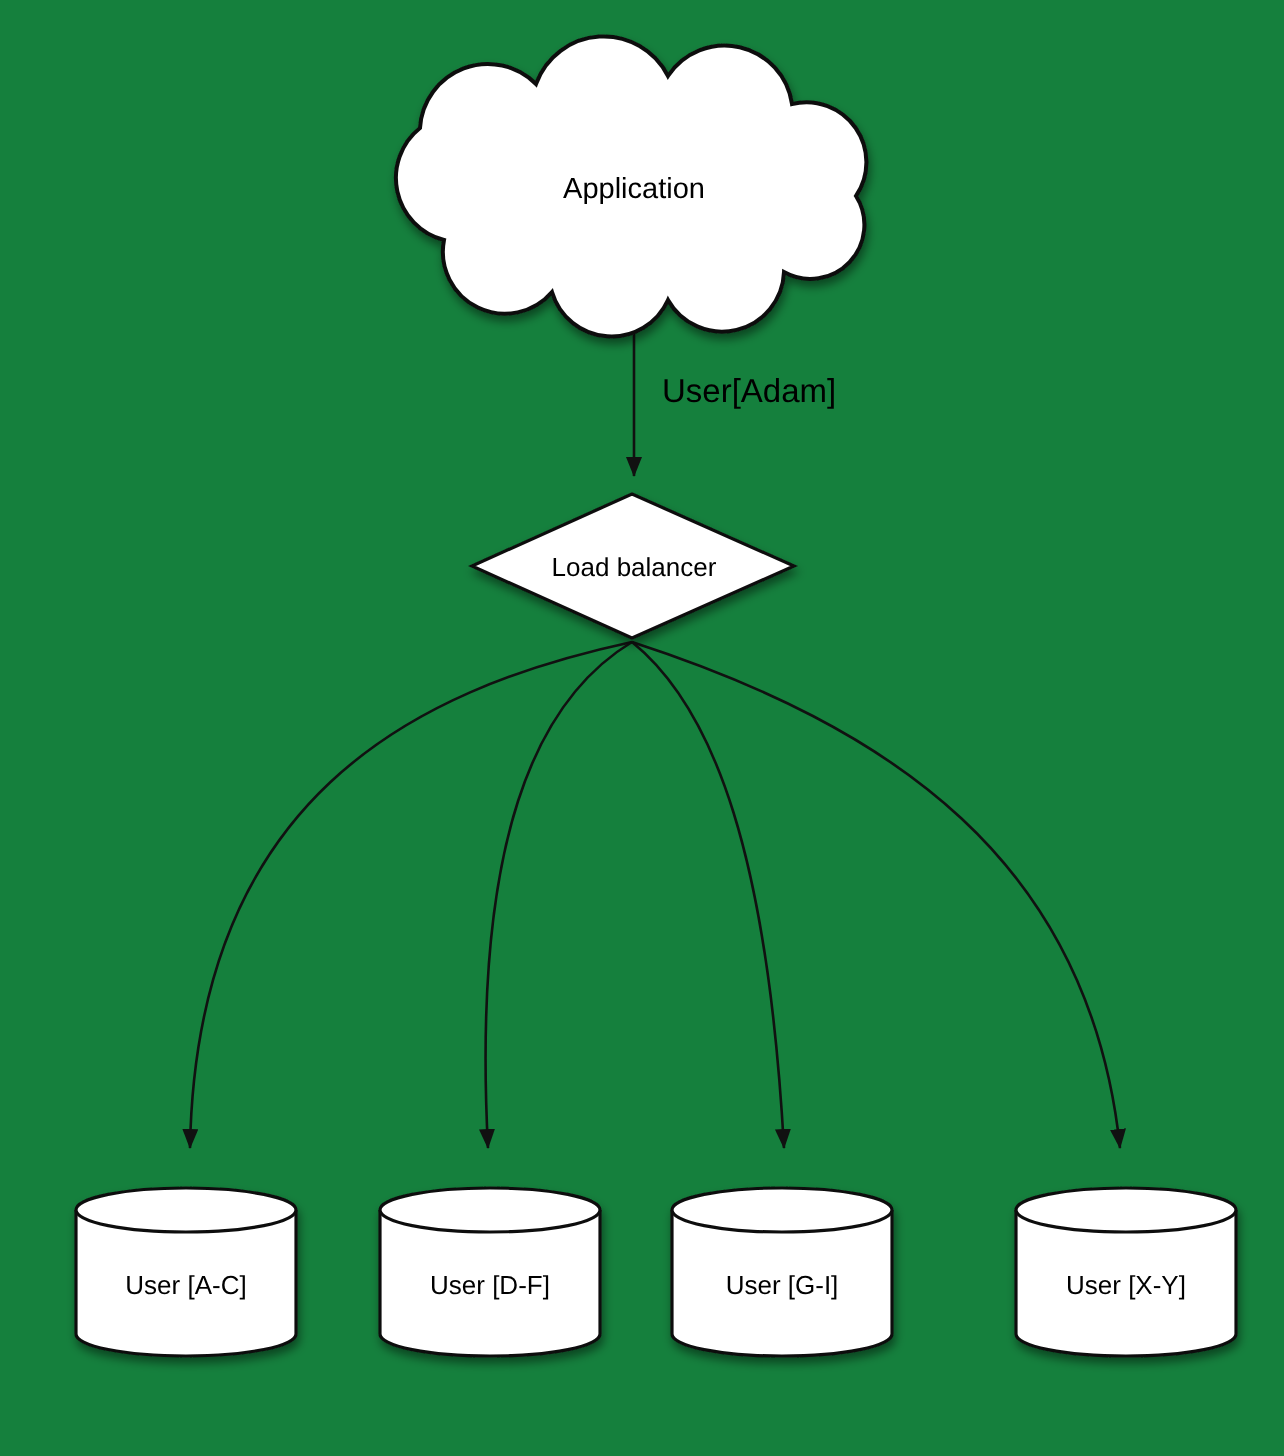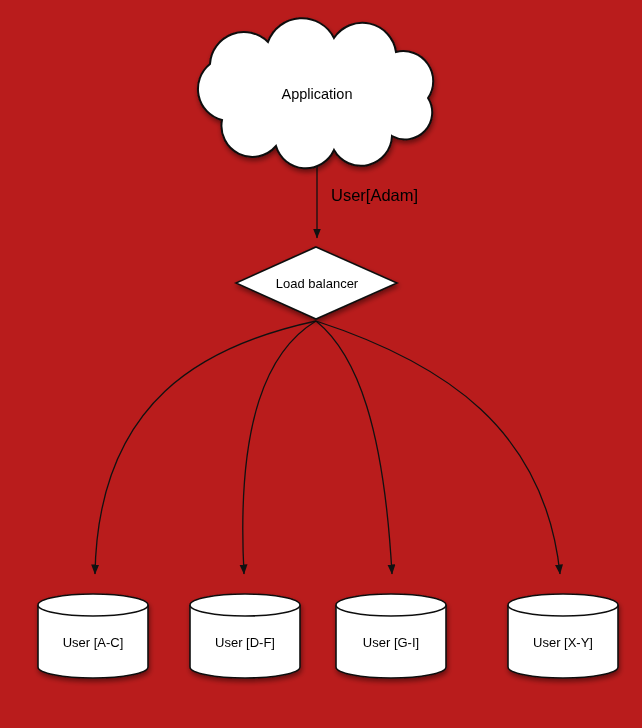--- a/index.html
+++ b/index.html
@@ -4,21 +4,21 @@
 <style>
   html, body {
     margin: 0;
     padding: 0;
     background: #ffffff;
   }
   #canvas {
     position: relative;
     width: 642px;
     height: 728px;
-    background: #b91c1c;
+    background: #15803d;
     font-family: "Liberation Sans", "DejaVu Sans", sans-serif;
     overflow: hidden;
   }
   svg { display: block; }
   .shape {
     fill: #ffffff;
     stroke: #111111;
     stroke-width: 2;
   }
   .thinshape {

